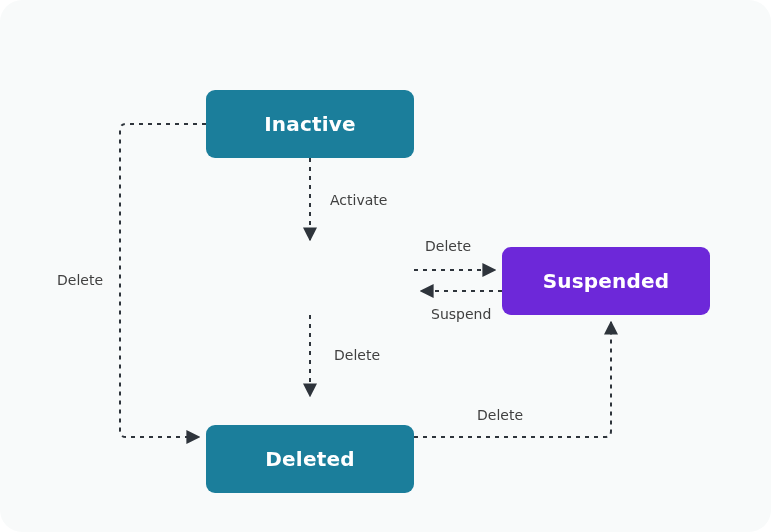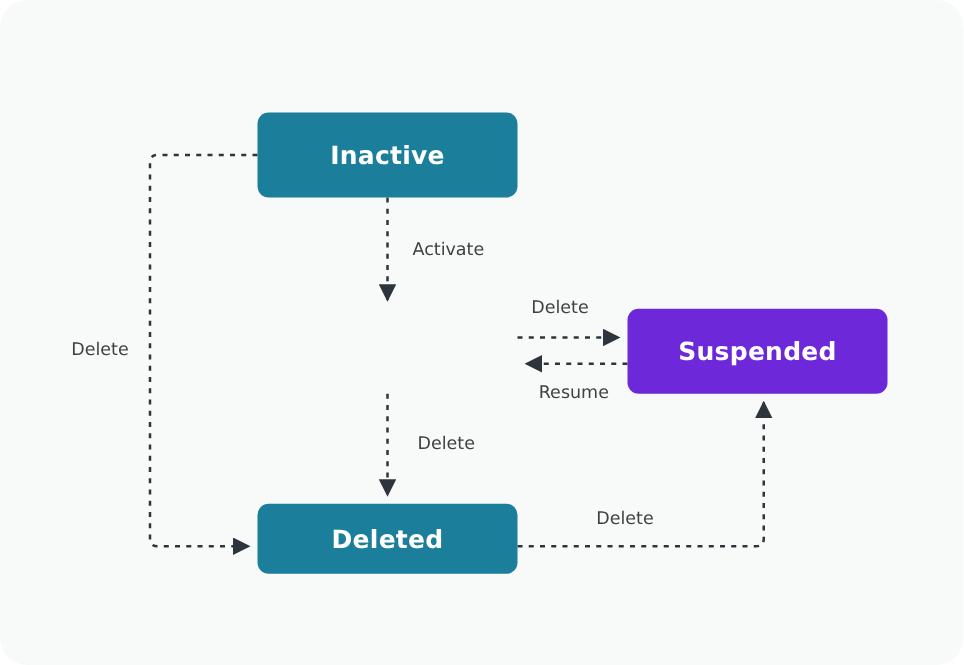--- a/index.html
+++ b/index.html
@@ -80,29 +80,29 @@
 
   <div class="node" style="left:206px; top:90px; width:208px; height:68px; background:#1b7e9b;">
     <span class="node-label">Inactive</span>
   </div>
 
 
   <div class="node" style="left:502px; top:247px; width:208px; height:68px; background:#6d28d9;">
     <span class="node-label">Suspended</span>
   </div>
 
-  <div class="node" style="left:206px; top:403px; width:208px; height:56px; background:#1b7e9b;">
+  <div class="node" style="left:206px; top:425px; width:208px; height:68px; background:#1b7e9b;">
     <span class="node-label">Deleted</span>
   </div>
 
   <span class="edge-label" style="left:330px; top:193px;">Activate</span>
 
   <span class="edge-label" style="left:425px; top:239px;">Delete</span>
 
-  <span class="edge-label" style="left:431px; top:307px;">Resume</span>
+  <span class="edge-label" style="left:431px; top:307px;">Suspend</span>
 
   <span class="edge-label" style="left:334px; top:348px;">Delete</span>
 
   <span class="edge-label" style="left:57px; top:273px;">Delete</span>
 
   <span class="edge-label" style="left:477px; top:408px;">Delete</span>
 
 </div>
 
 </body></html>

